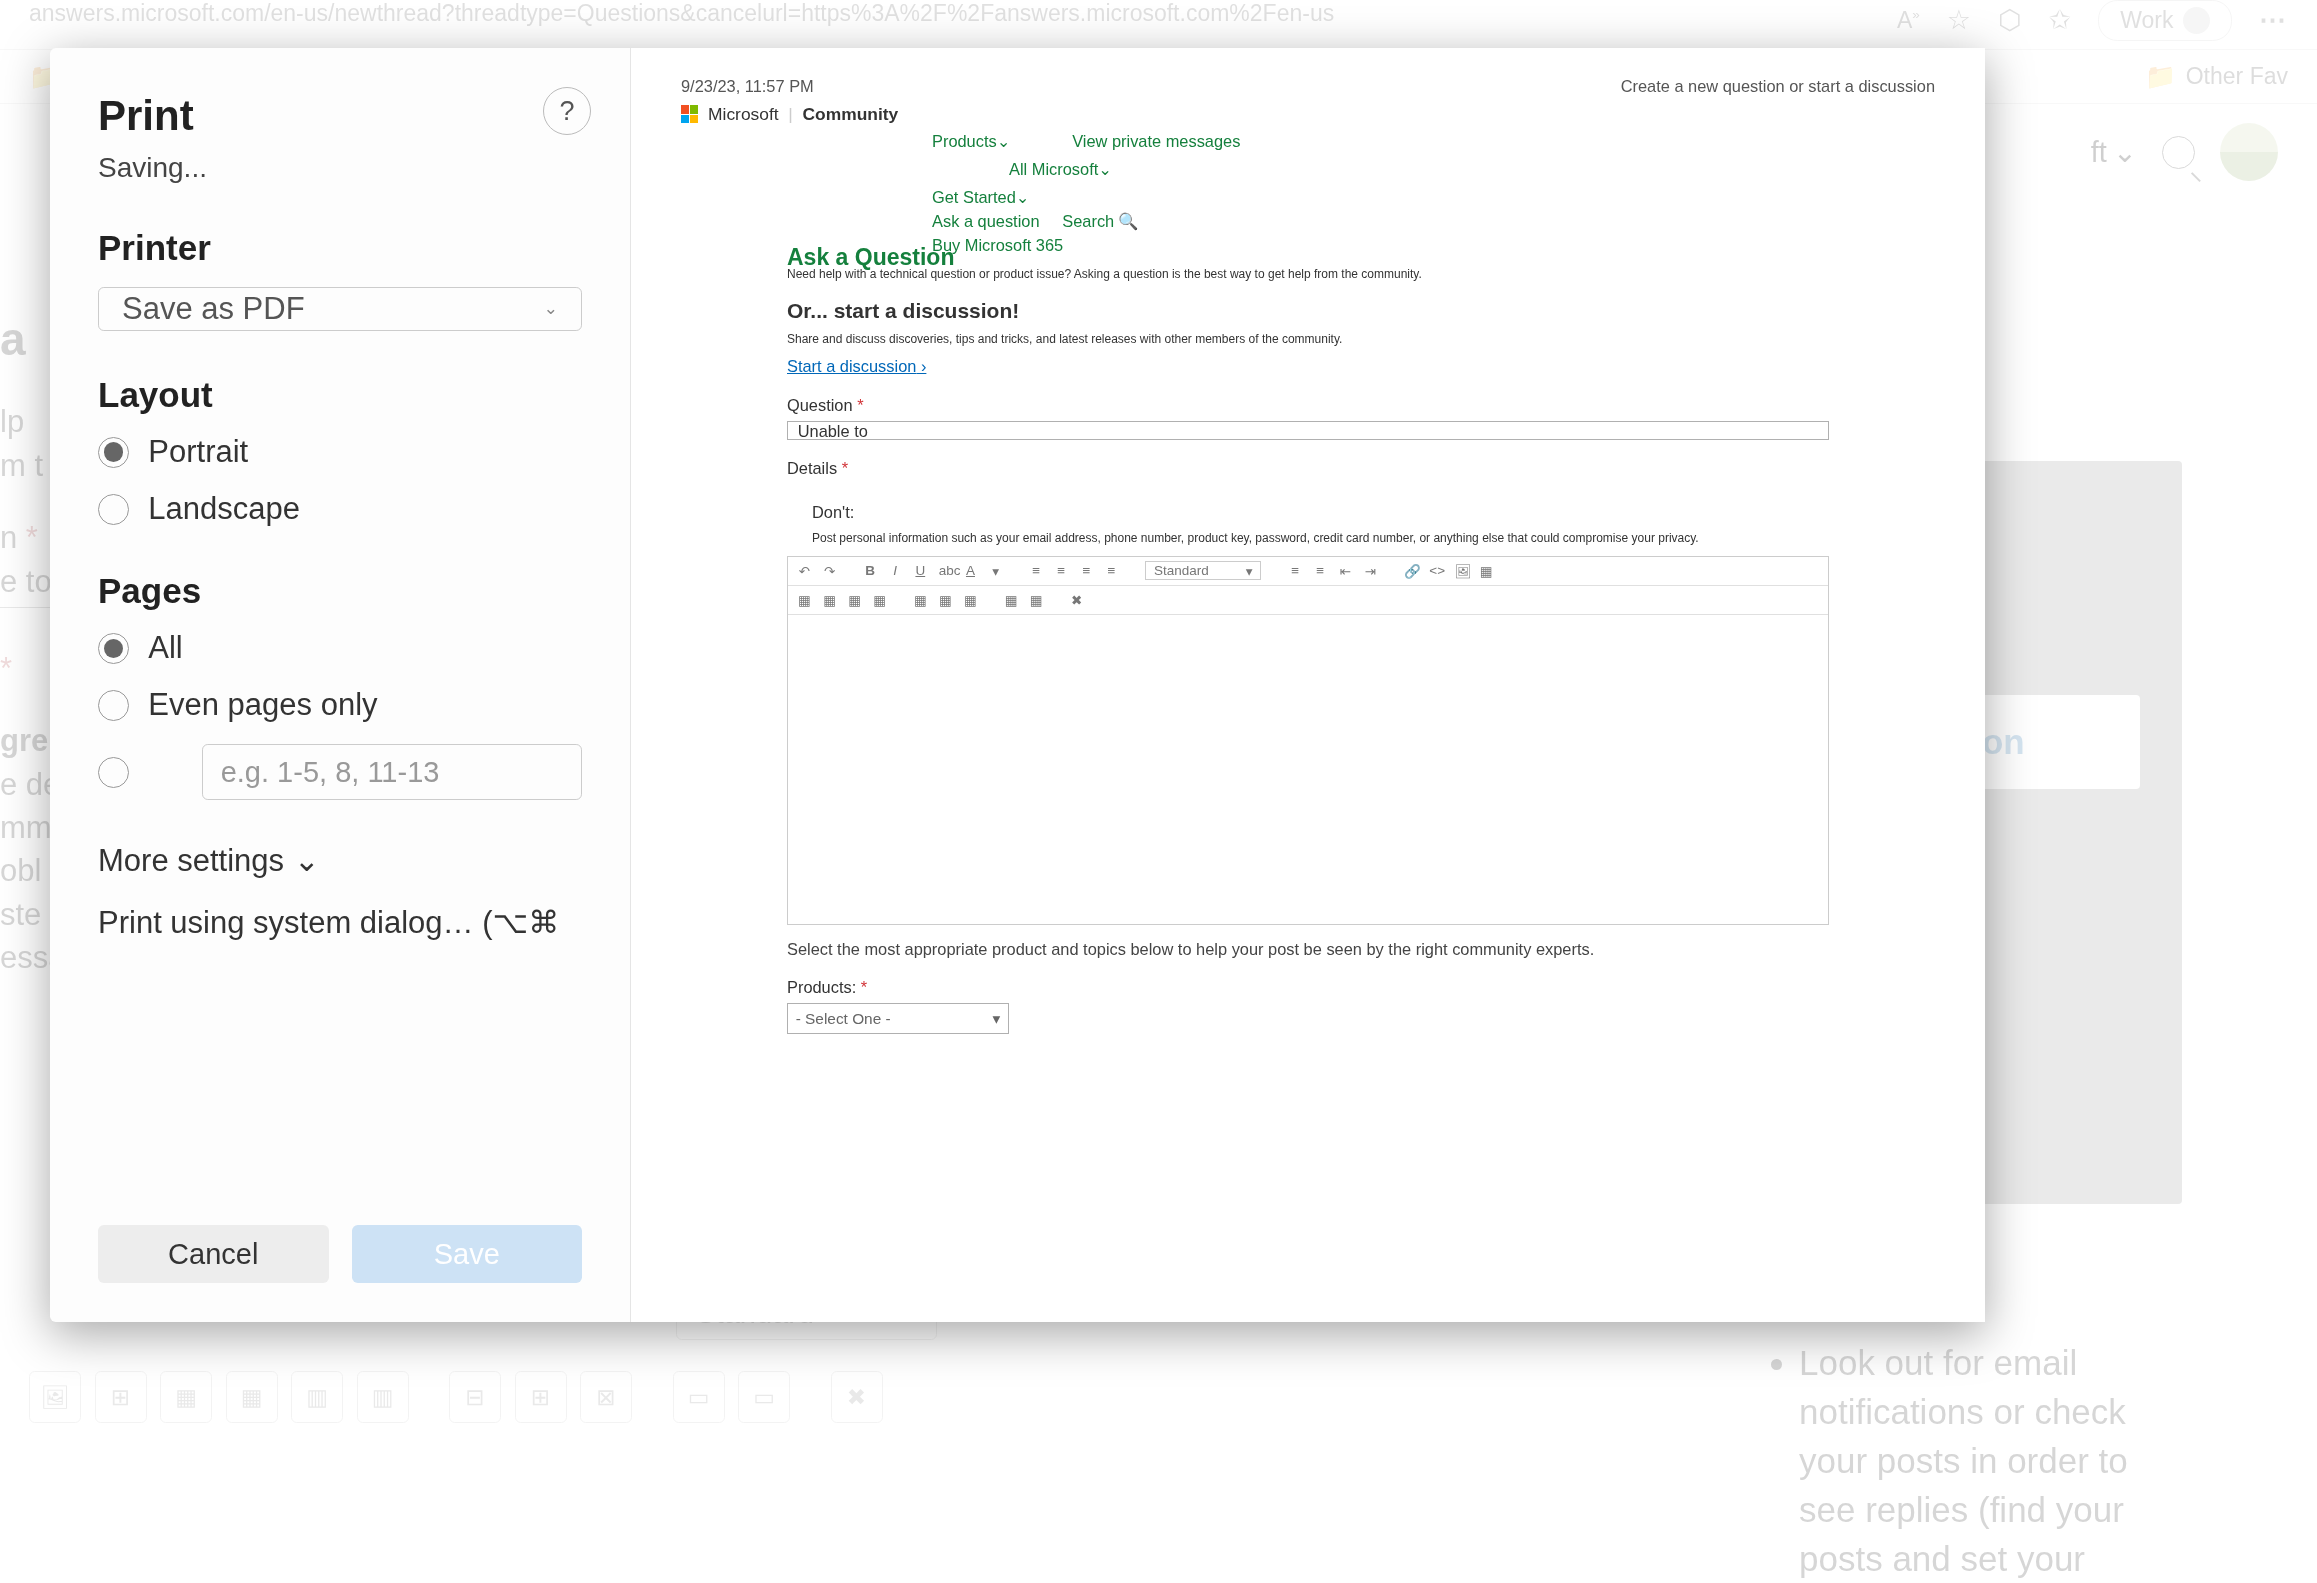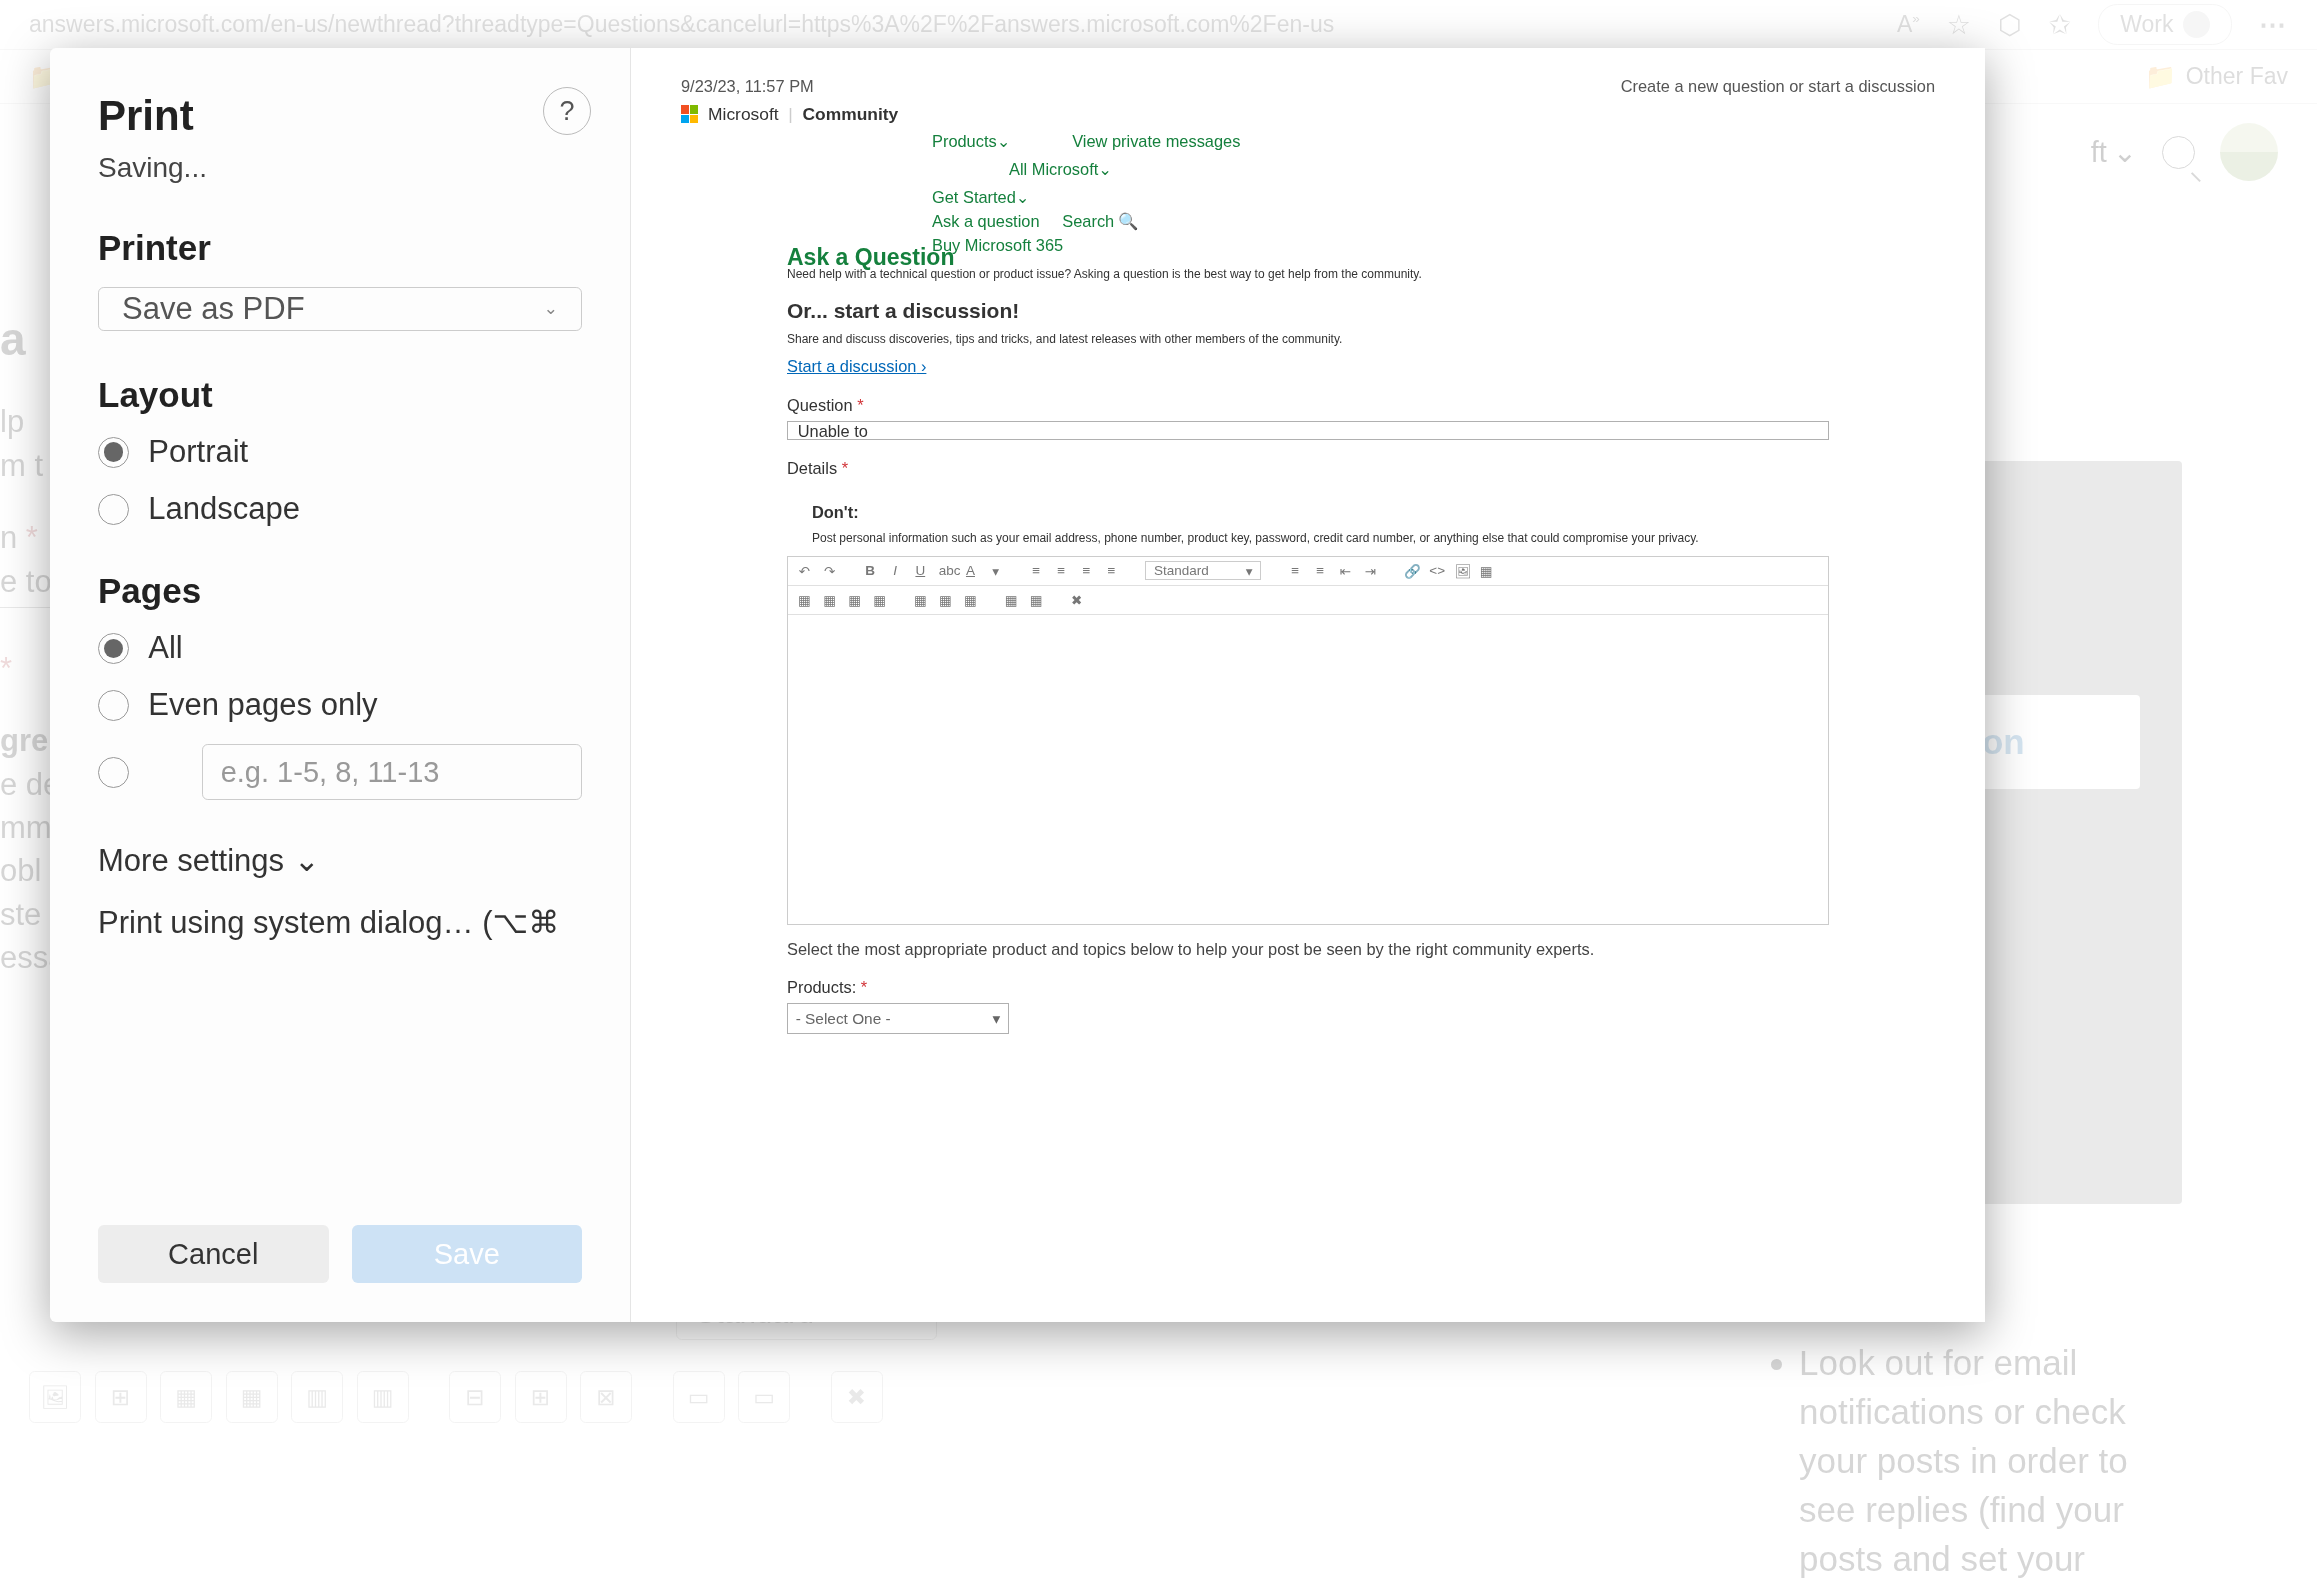--- a/index.html
+++ b/index.html
@@ -1,19 +1,19 @@
 <!DOCTYPE html>
 <html><head>
 <meta charset="utf-8">
 <style>
 * { margin: 0; padding: 0; box-sizing: border-box; font-family: 'Segoe UI', Arial, sans-serif; }
 body { width: 2317px; height: 1583px; overflow: hidden; background: #fff; position: relative; }
 
 
-.browser-bar { height: 50px; background: #fff; display: flex; align-items: center; padding: 0 9.7px; border-bottom: 1px solid #ddd; gap: 32px; }
+.browser-bar { height: 50px; background: #fff; display: flex; align-items: flex-start; padding: 0 9.7px; border-bottom: 1px solid #ddd; gap: 32px; }
 .url-bar { flex: 1; color: #666; font-size: 23px; padding: 0 19.3px; white-space: nowrap; overflow: hidden; }
 .browser-icons { display: flex; align-items: center; gap: 27px; padding-right: 19.3px; }
 .browser-icons svg, .browser-icons span { color: #666; }
 .work-pill { border: 1px solid #ccc; border-radius: 19.3px; padding: 5.8px 21px; font-size: 23px; color: #333; display: flex; align-items: center; gap: 9.7px; }
 .work-avatar { width: 27px; height: 27px; border-radius: 50%; background: #d0d0d0; }
 .dots { font-size: 27px; font-weight: bold; letter-spacing: 1.9px; }
 
 
 .bookmarks-bar { height: 54px; background: #fff; display: flex; align-items: center; justify-content: space-between; padding: 0 29px; border-bottom: 1px solid #ddd; }
 .folder-left { display: flex; align-items: center; gap: 9.7px; }
@@ -80,21 +80,21 @@
 .pv-nav { color: #15803d; }
 .pv-nav-item { margin-right: 17.4px; font-size: 16.4px; display: inline-block; }
 .pv-h1 { font-size: 23px; font-weight: 700; margin-top: 9.7px; }
 .pv-p { font-size: 12px; margin-top: 7.7px; line-height: 1.35; color: #333; }
 .pv-h2 { font-size: 21px; font-weight: 700; margin-top: 17.4px; }
 .pv-link { color: #0067b8; text-decoration: underline; font-size: 16.4px; margin-top: 9.7px; display: inline-block; }
 .pv-label { font-size: 16.4px; margin-top: 19.3px; }
 .req { color: #d13438; }
 .pv-input { border: 1px solid #b0b0b0; margin-top: 5.8px; height: 19px; padding: 0 9.7px; font-size: 16.4px; width: 100%; }
 .pv-warn { margin-top: 17.4px; border: 1px solid #ddd; padding: 9.7px 13.5px; }
-.pv-warn-h { font-weight: 700; font-size: 16.4px; }
+.pv-warn-h { font-weight: 400; font-size: 16.4px; }
 .pv-editor { margin-top: 9.7px; border: 1px solid #ccc; }
 .pv-etb { height: 29px; border-bottom: 1px solid #e0e0e0; display: flex; align-items: center; gap: 11.6px; padding: 0 9.7px; font-size: 13.5px; color: #777; }
 .pv-etb2 { height: 29px; border-bottom: 1px solid #e0e0e0; display: flex; align-items: center; gap: 11.6px; padding: 0 9.7px; font-size: 13.5px; color: #777; }
 .pv-etbody { height: 309px; }
 .pv-note { font-size: 16.4px; margin-top: 15.4px; color: #444; }
 .pv-select { border: 1px solid #b0b0b0; margin-top: 5.8px; height: 31px; width: 222px; padding: 0 7.7px; font-size: 15.4px; color: #666; display: flex; align-items: center; justify-content: space-between; }
 .etb-std { border: 1px solid #ccc; padding: 0 7.7px; font-size: 13.5px; height: 19.3px; display: flex; align-items: center; width: 116px; justify-content: space-between; }
 .etb-icon { width: 13.5px; text-align: center; }
 
 .dim-all { filter: grayscale(30%); opacity: 0.92; }

